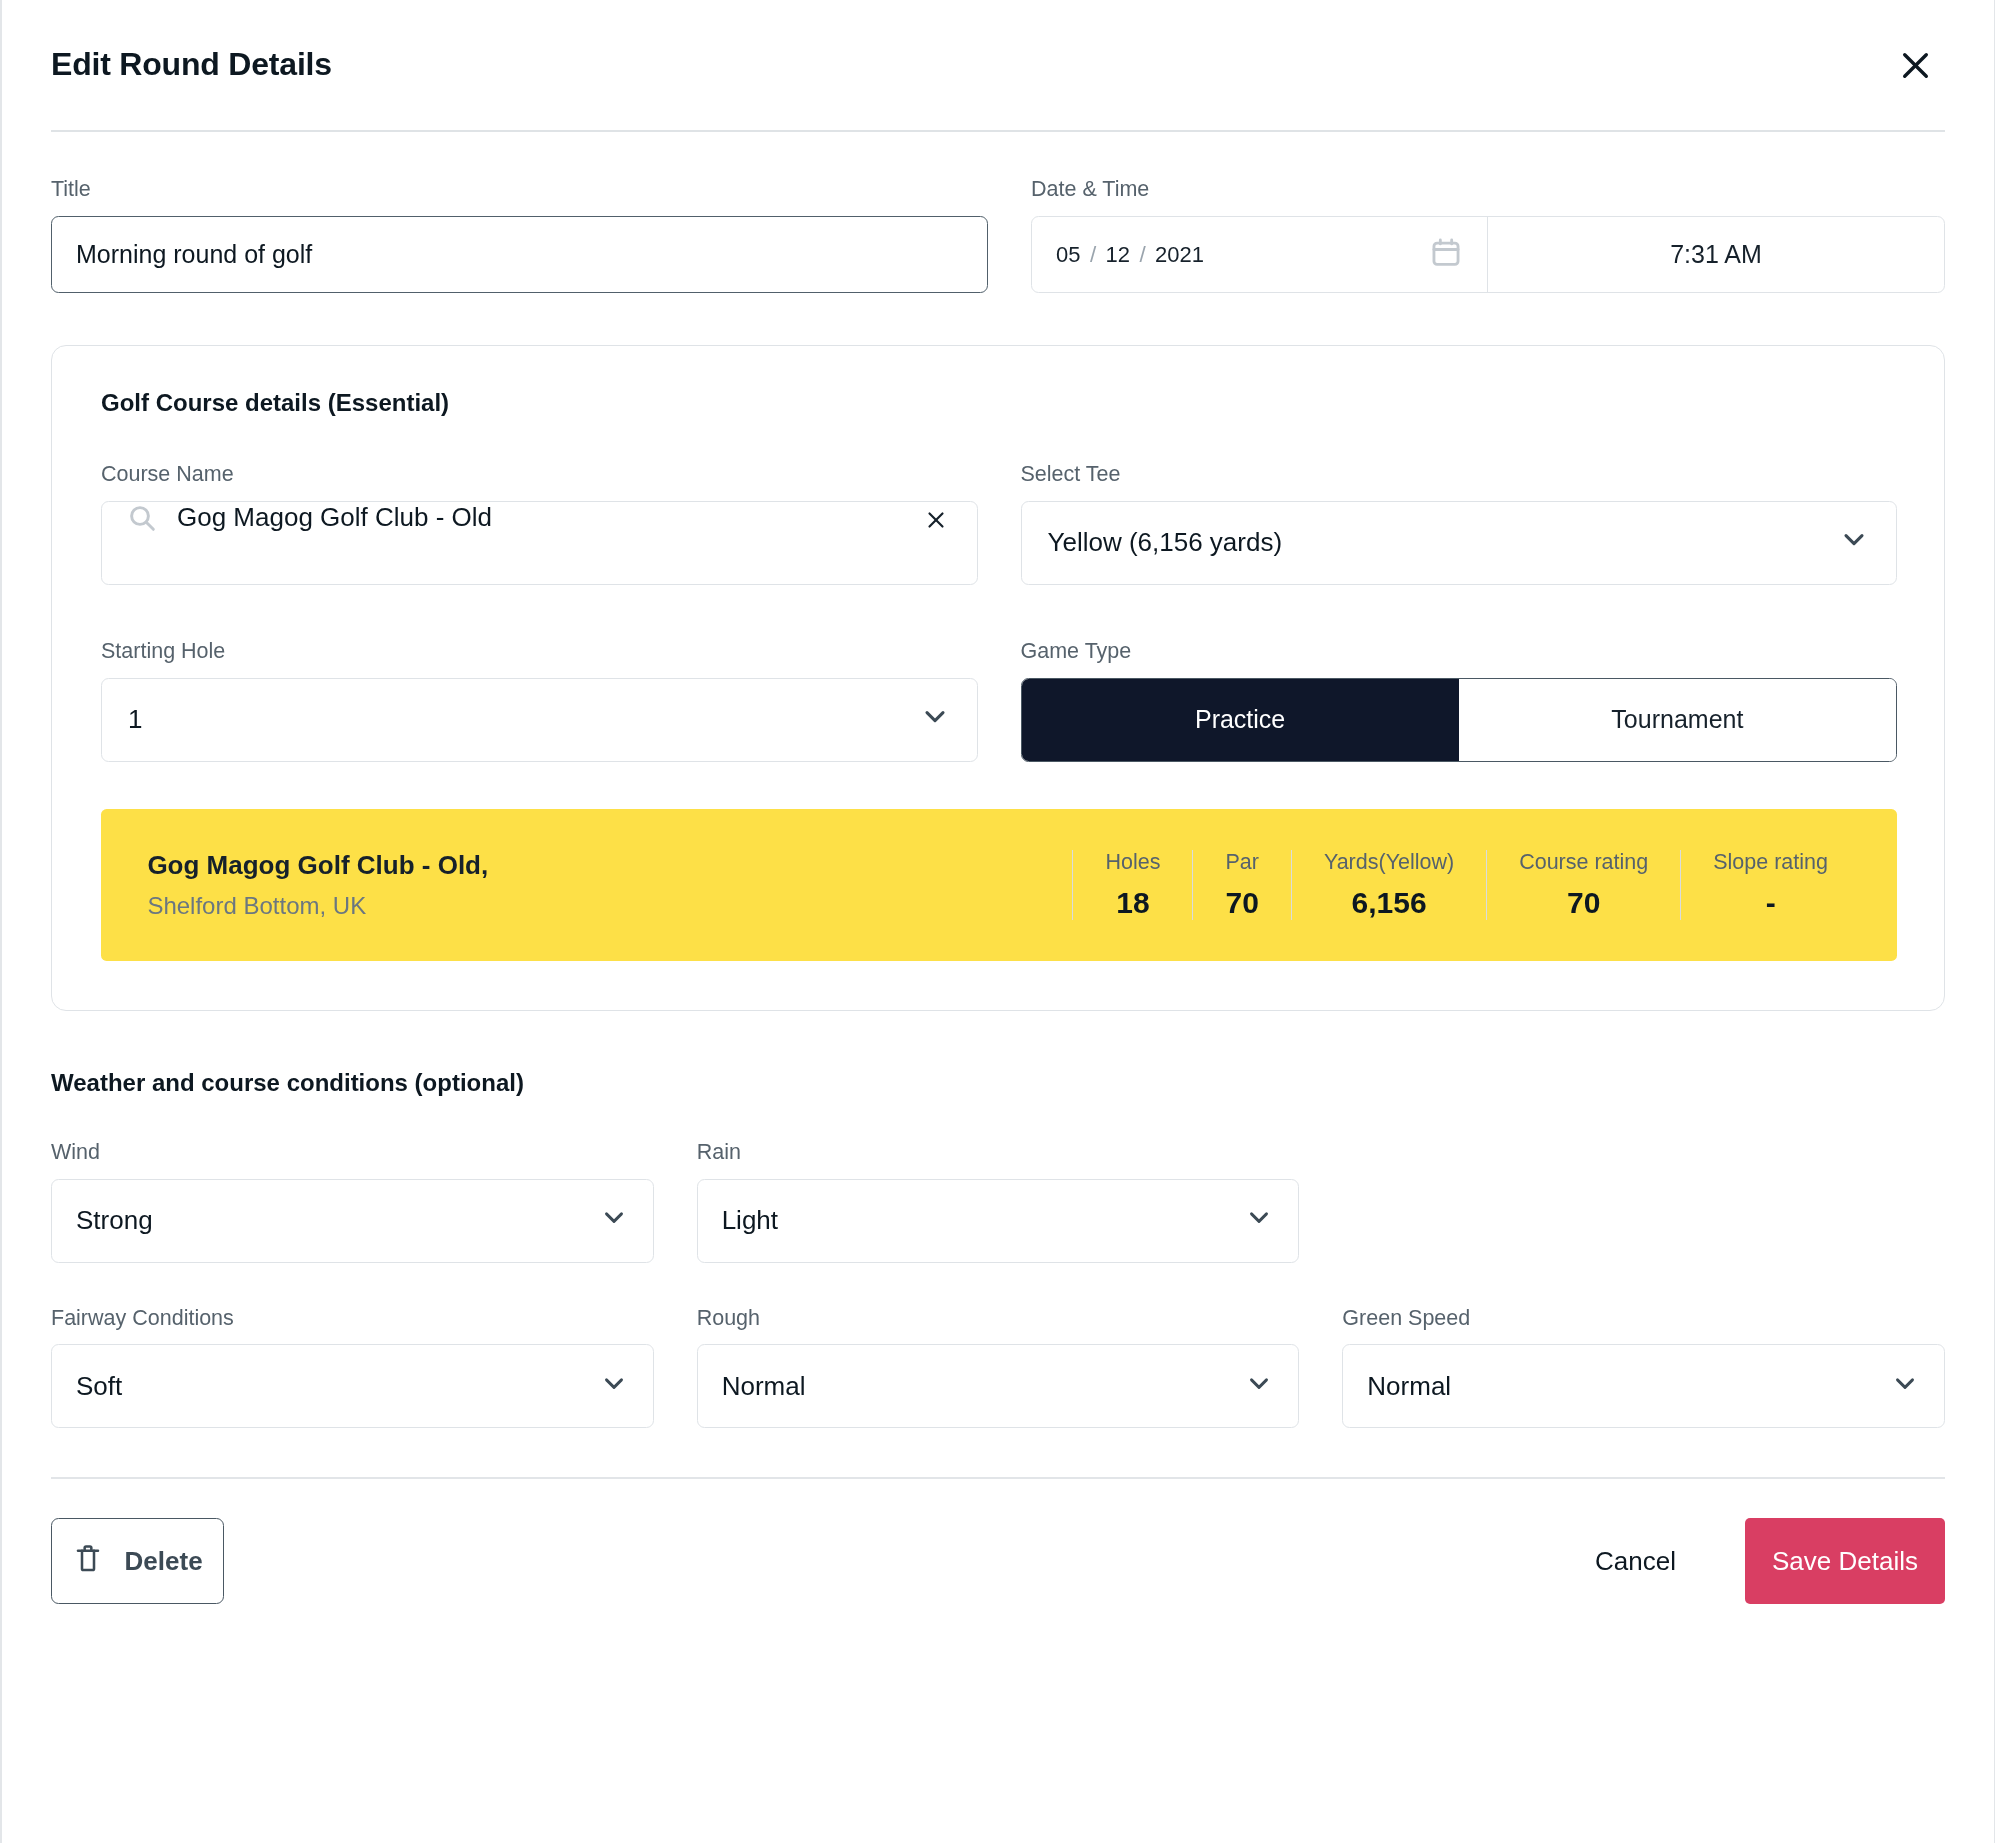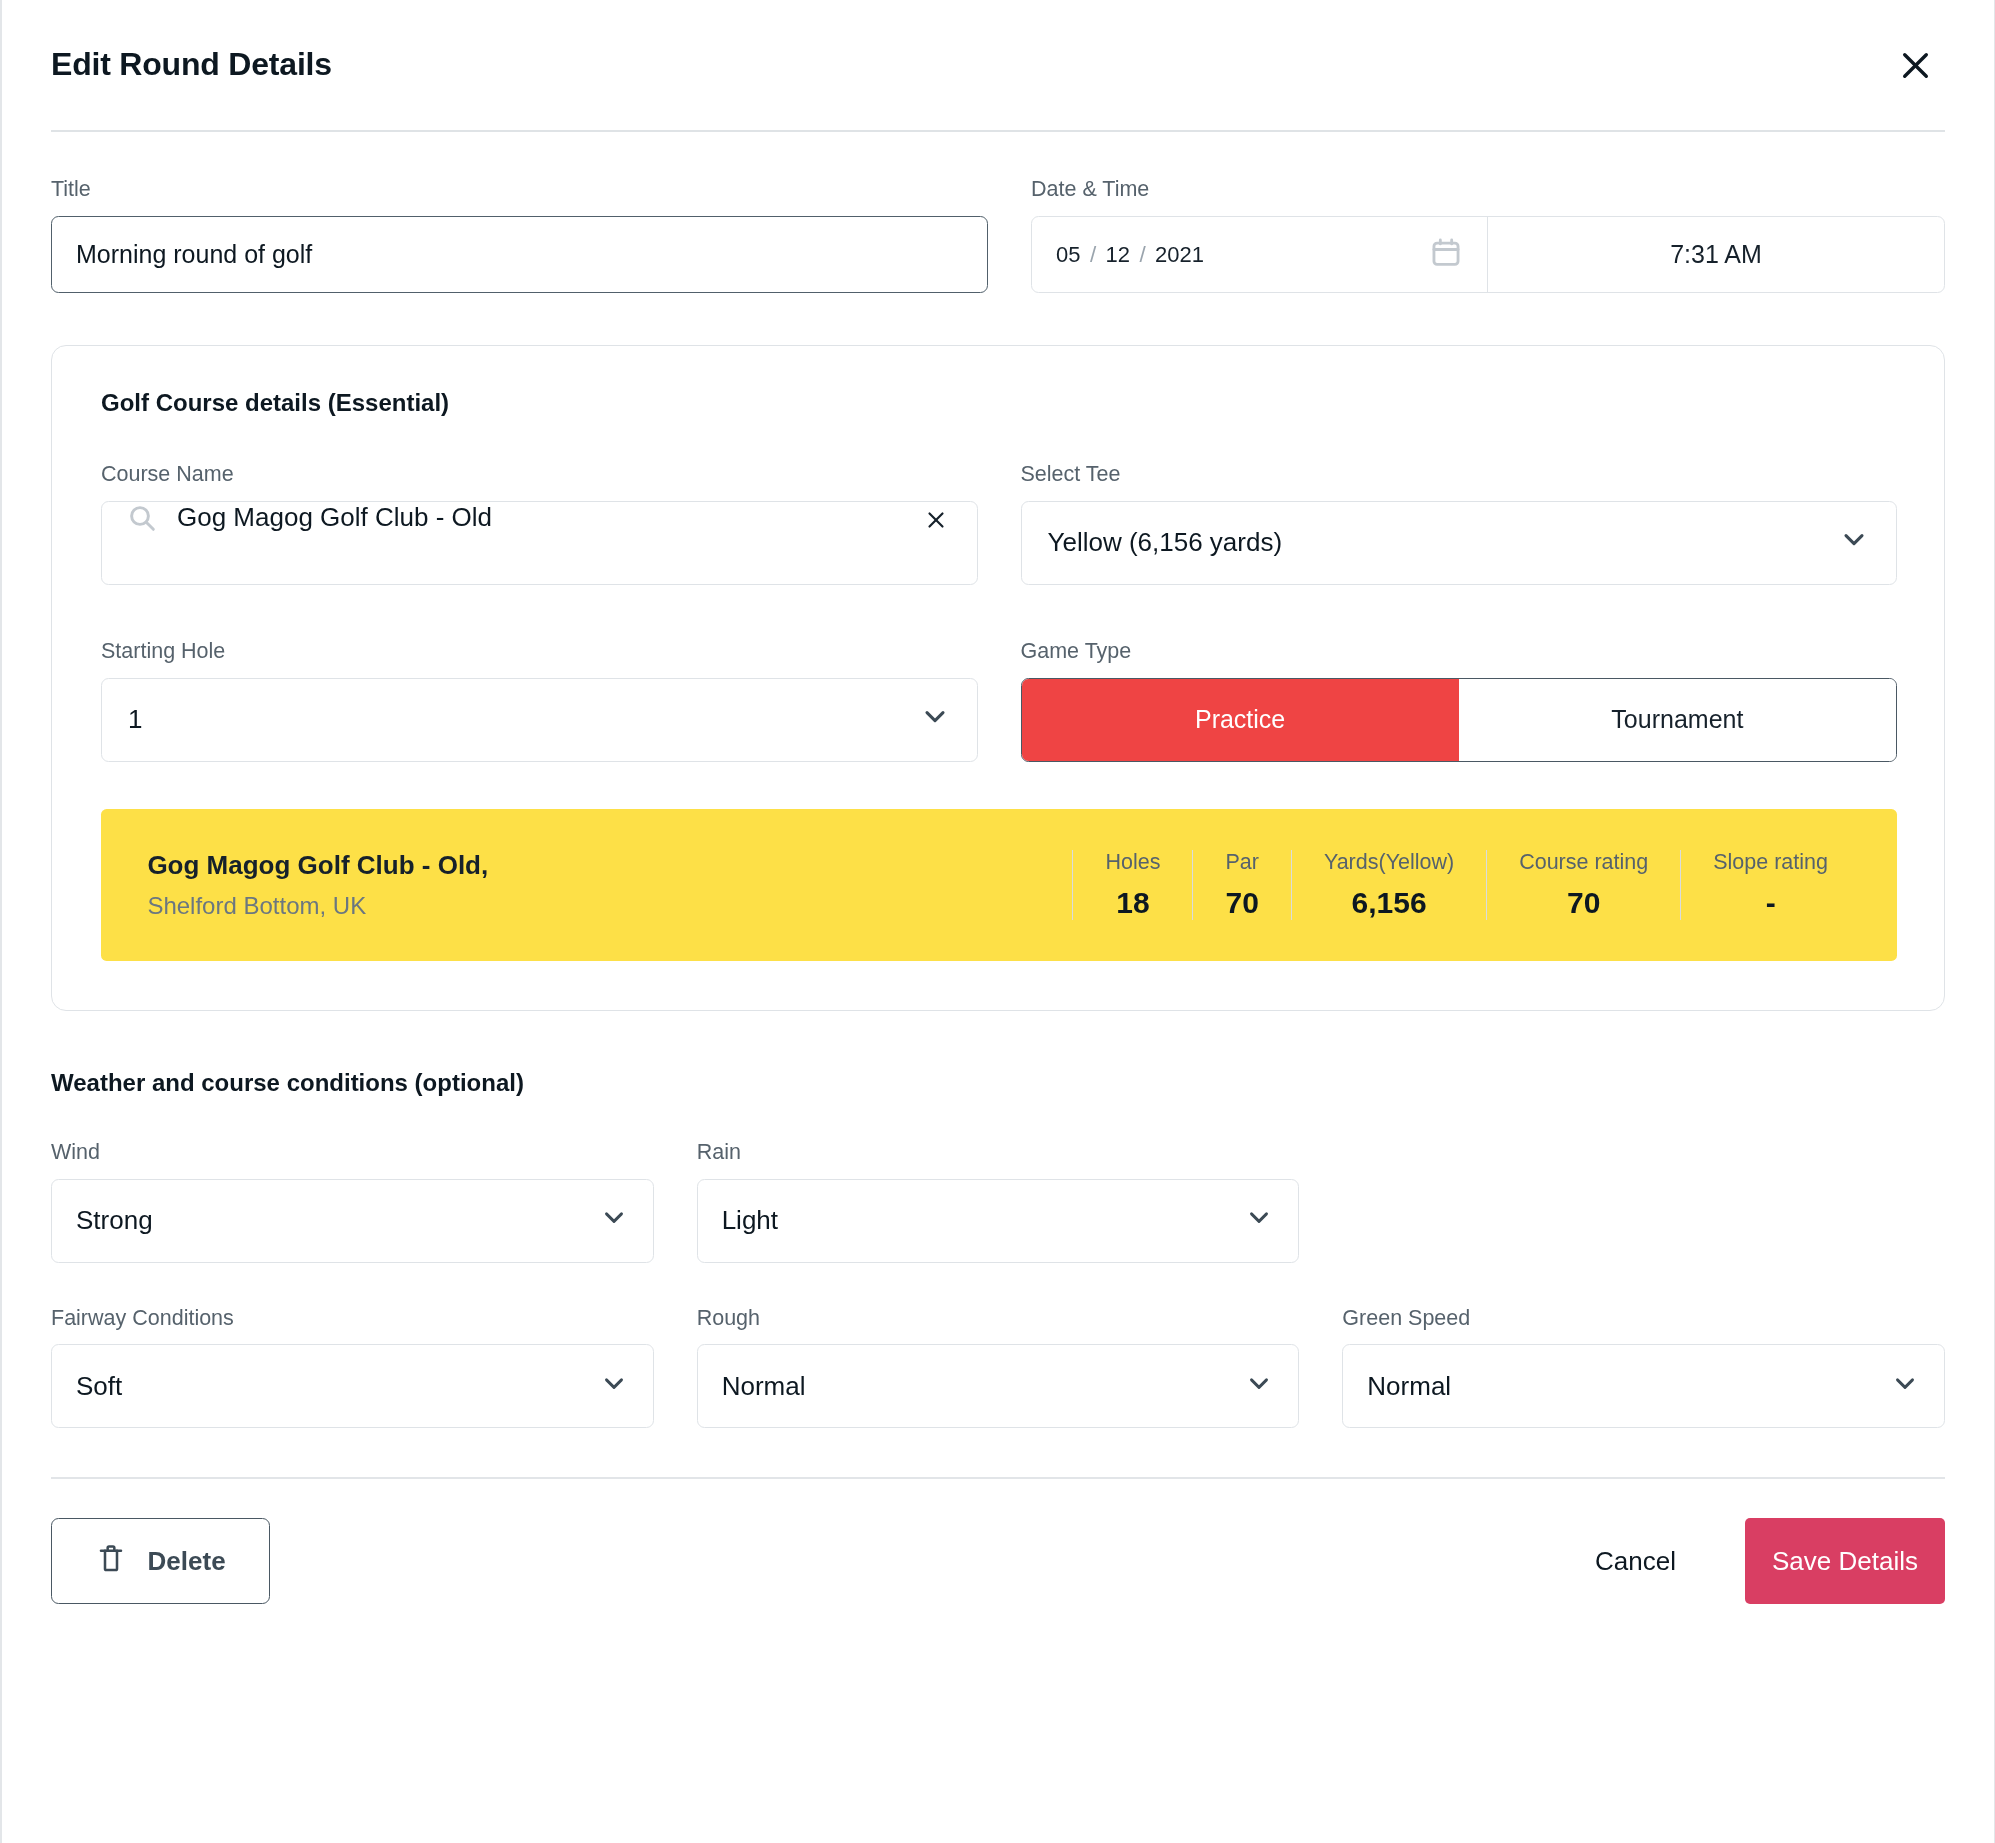--- a/index.html
+++ b/index.html
@@ -187,21 +187,21 @@
     flex: 1 1 50%;
     display: flex;
     align-items: center;
     justify-content: center;
     font-size: 25px;
     cursor: pointer;
     background: #ffffff;
     color: #16212b;
   }
   .seg.active {
-    background: #ef4444;
+    background: #0f172a;
     color: #ffffff;
   }
 
   
   .info-bar {
     margin-top: 47px;
     background: #fde047;
     border-radius: 5.6px;
     display: flex;
     align-items: center;
@@ -274,21 +274,21 @@
   .footer {
     display: flex;
     align-items: center;
     margin-top: 39px;
   }
   .delete-btn {
     display: flex;
     align-items: center;
     gap: 20.6px;
     height: 86px;
-    padding: 0 43px;
+    padding: 0 20px;
     border: 1.9px solid #4a5863;
     border-radius: 7.5px;
     background: #ffffff;
     font-size: 26px;
     font-weight: bold;
     color: #3c4a55;
     cursor: pointer;
   }
   .footer-right {
     margin-left: auto;

